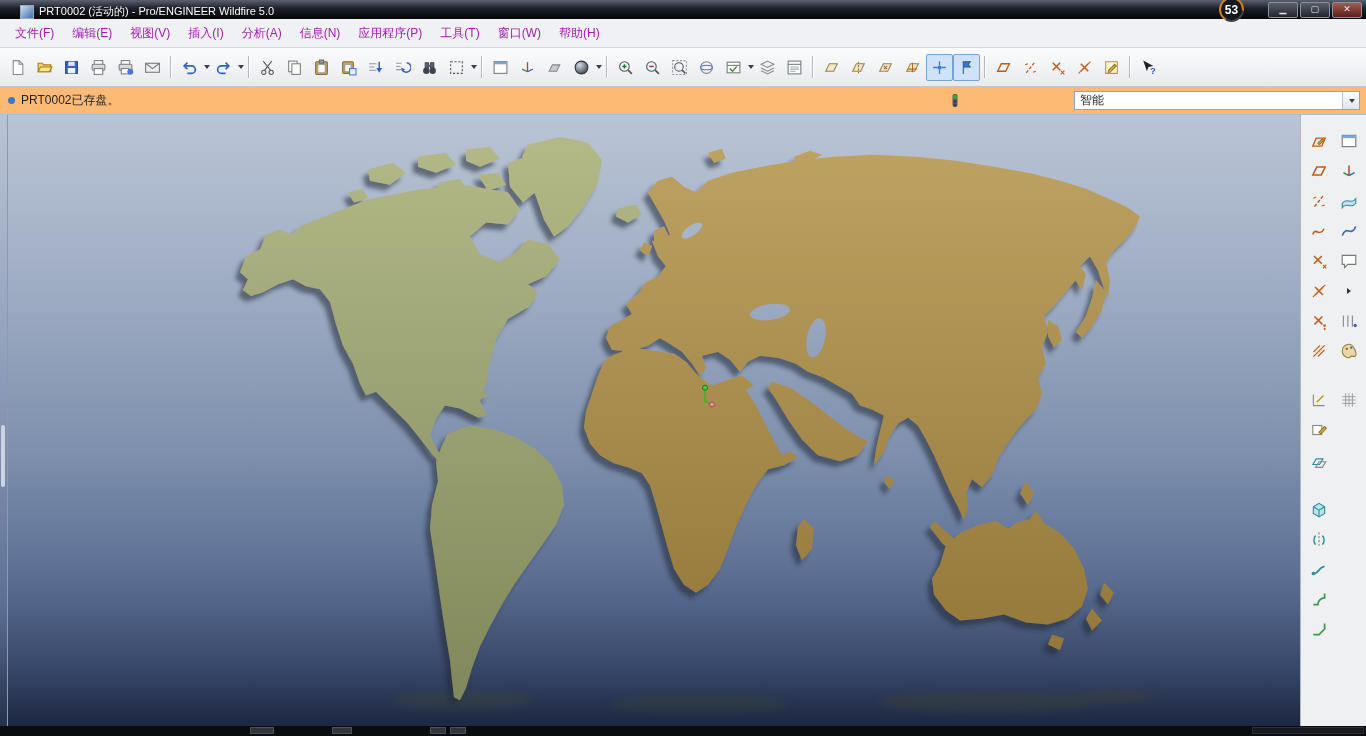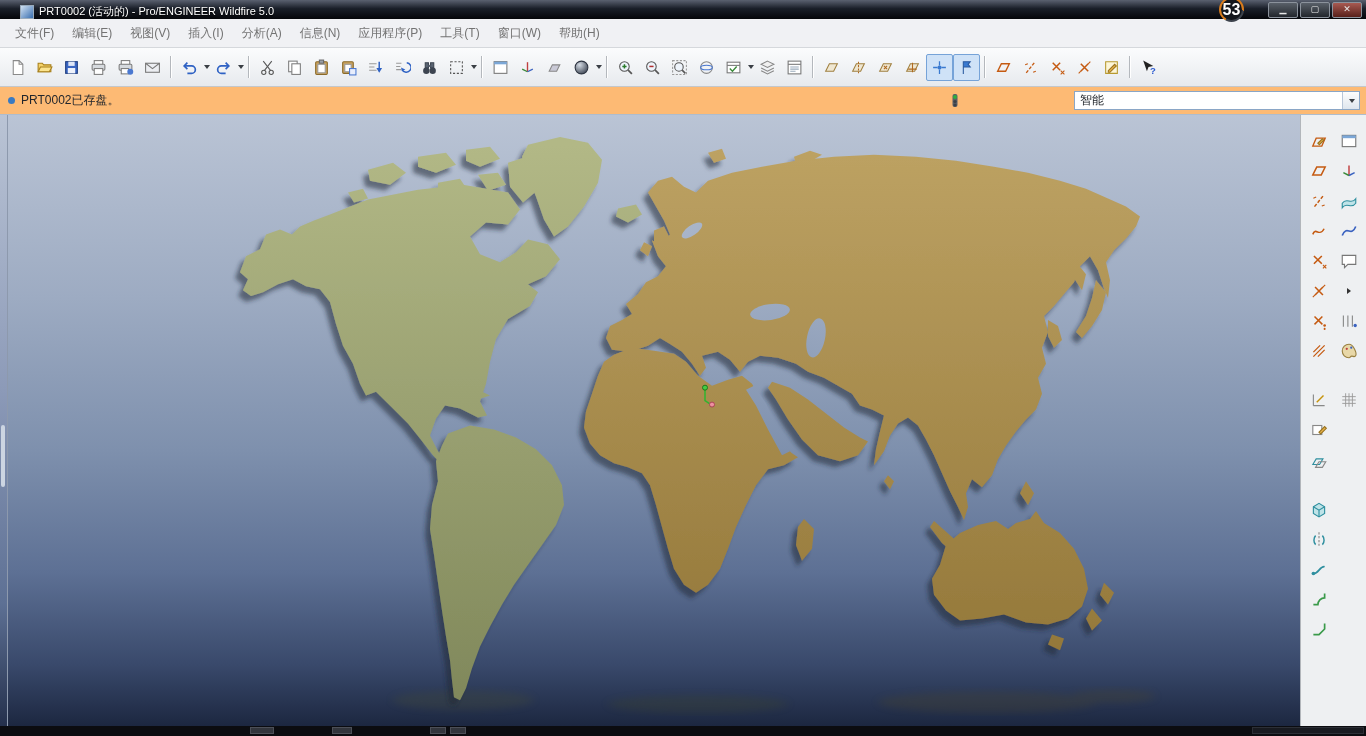--- a/index.html
+++ b/index.html
@@ -8,29 +8,29 @@
 
   
   .titlebar{height:19px;flex:0 0 19px;position:relative;display:flex;align-items:flex-end;
     background:linear-gradient(#5a6170,#1a1f29 45%,#05060a);color:#fff;font-size:11px;padding:0 20px;}
   .app-icon{width:12px;height:12px;margin-right:5px;border:1px solid #9ab;
     background:linear-gradient(135deg,#cfe0f2,#3a6fb0);}
   .title-text{white-space:nowrap;text-shadow:0 1px 1px #000;}
   .gauge{position:absolute;right:122px;top:-3px;width:25px;height:25px;border-radius:50%;
     background:conic-gradient(from 210deg,#d97c1c 0 68%,#3c424b 68% 100%);padding:2px;box-sizing:border-box;z-index:5;}
   .gauge-inner{width:100%;height:100%;border-radius:50%;background:#14171d;color:#fff;
-    display:flex;align-items:center;justify-content:center;font-size:16px;font-weight:bold;}
+    display:flex;align-items:center;justify-content:center;font-size:12px;font-weight:bold;}
   .title-controls{position:absolute;right:4px;top:2px;display:flex;gap:2px;}
   .tc-btn{width:28px;height:14px;border:1px solid #8b929c;border-radius:2px;color:#e8e8e8;
     background:linear-gradient(#596069,#22262c);font-size:9px;line-height:12px;text-align:center;cursor:default;}
   .tc-close{background:linear-gradient(#a85a52,#58201a);}
 
   
   .menubar{height:28px;flex:0 0 28px;background:#f0f1f4;border-bottom:1px solid #d5d8dc;
-    display:flex;align-items:center;padding-left:6px;font-size:12px;color:#737373;}
+    display:flex;align-items:center;padding-left:6px;font-size:12px;color:#a21caf;}
   .menu-item{padding:4px 9px;cursor:default;}
 
   
   .toolbar{height:38px;flex:0 0 38px;background:linear-gradient(#fbfcfd,#e7eaee);
     border-bottom:1px solid #c3c7cc;display:flex;align-items:center;padding:0 4px;}
   .tbtn{width:25px;height:25px;display:flex;align-items:center;justify-content:center;
     border:1px solid transparent;border-radius:2px;}
   .tbtn.pressed{background:#cfe2f7;border:1px solid #76a3d8;}
   .tbtn svg{width:17px;height:17px;}
   .tsep{width:1px;height:22px;background:#b4b8bd;border-right:1px solid #fff;margin:0 4px;flex:0 0 1px;}

